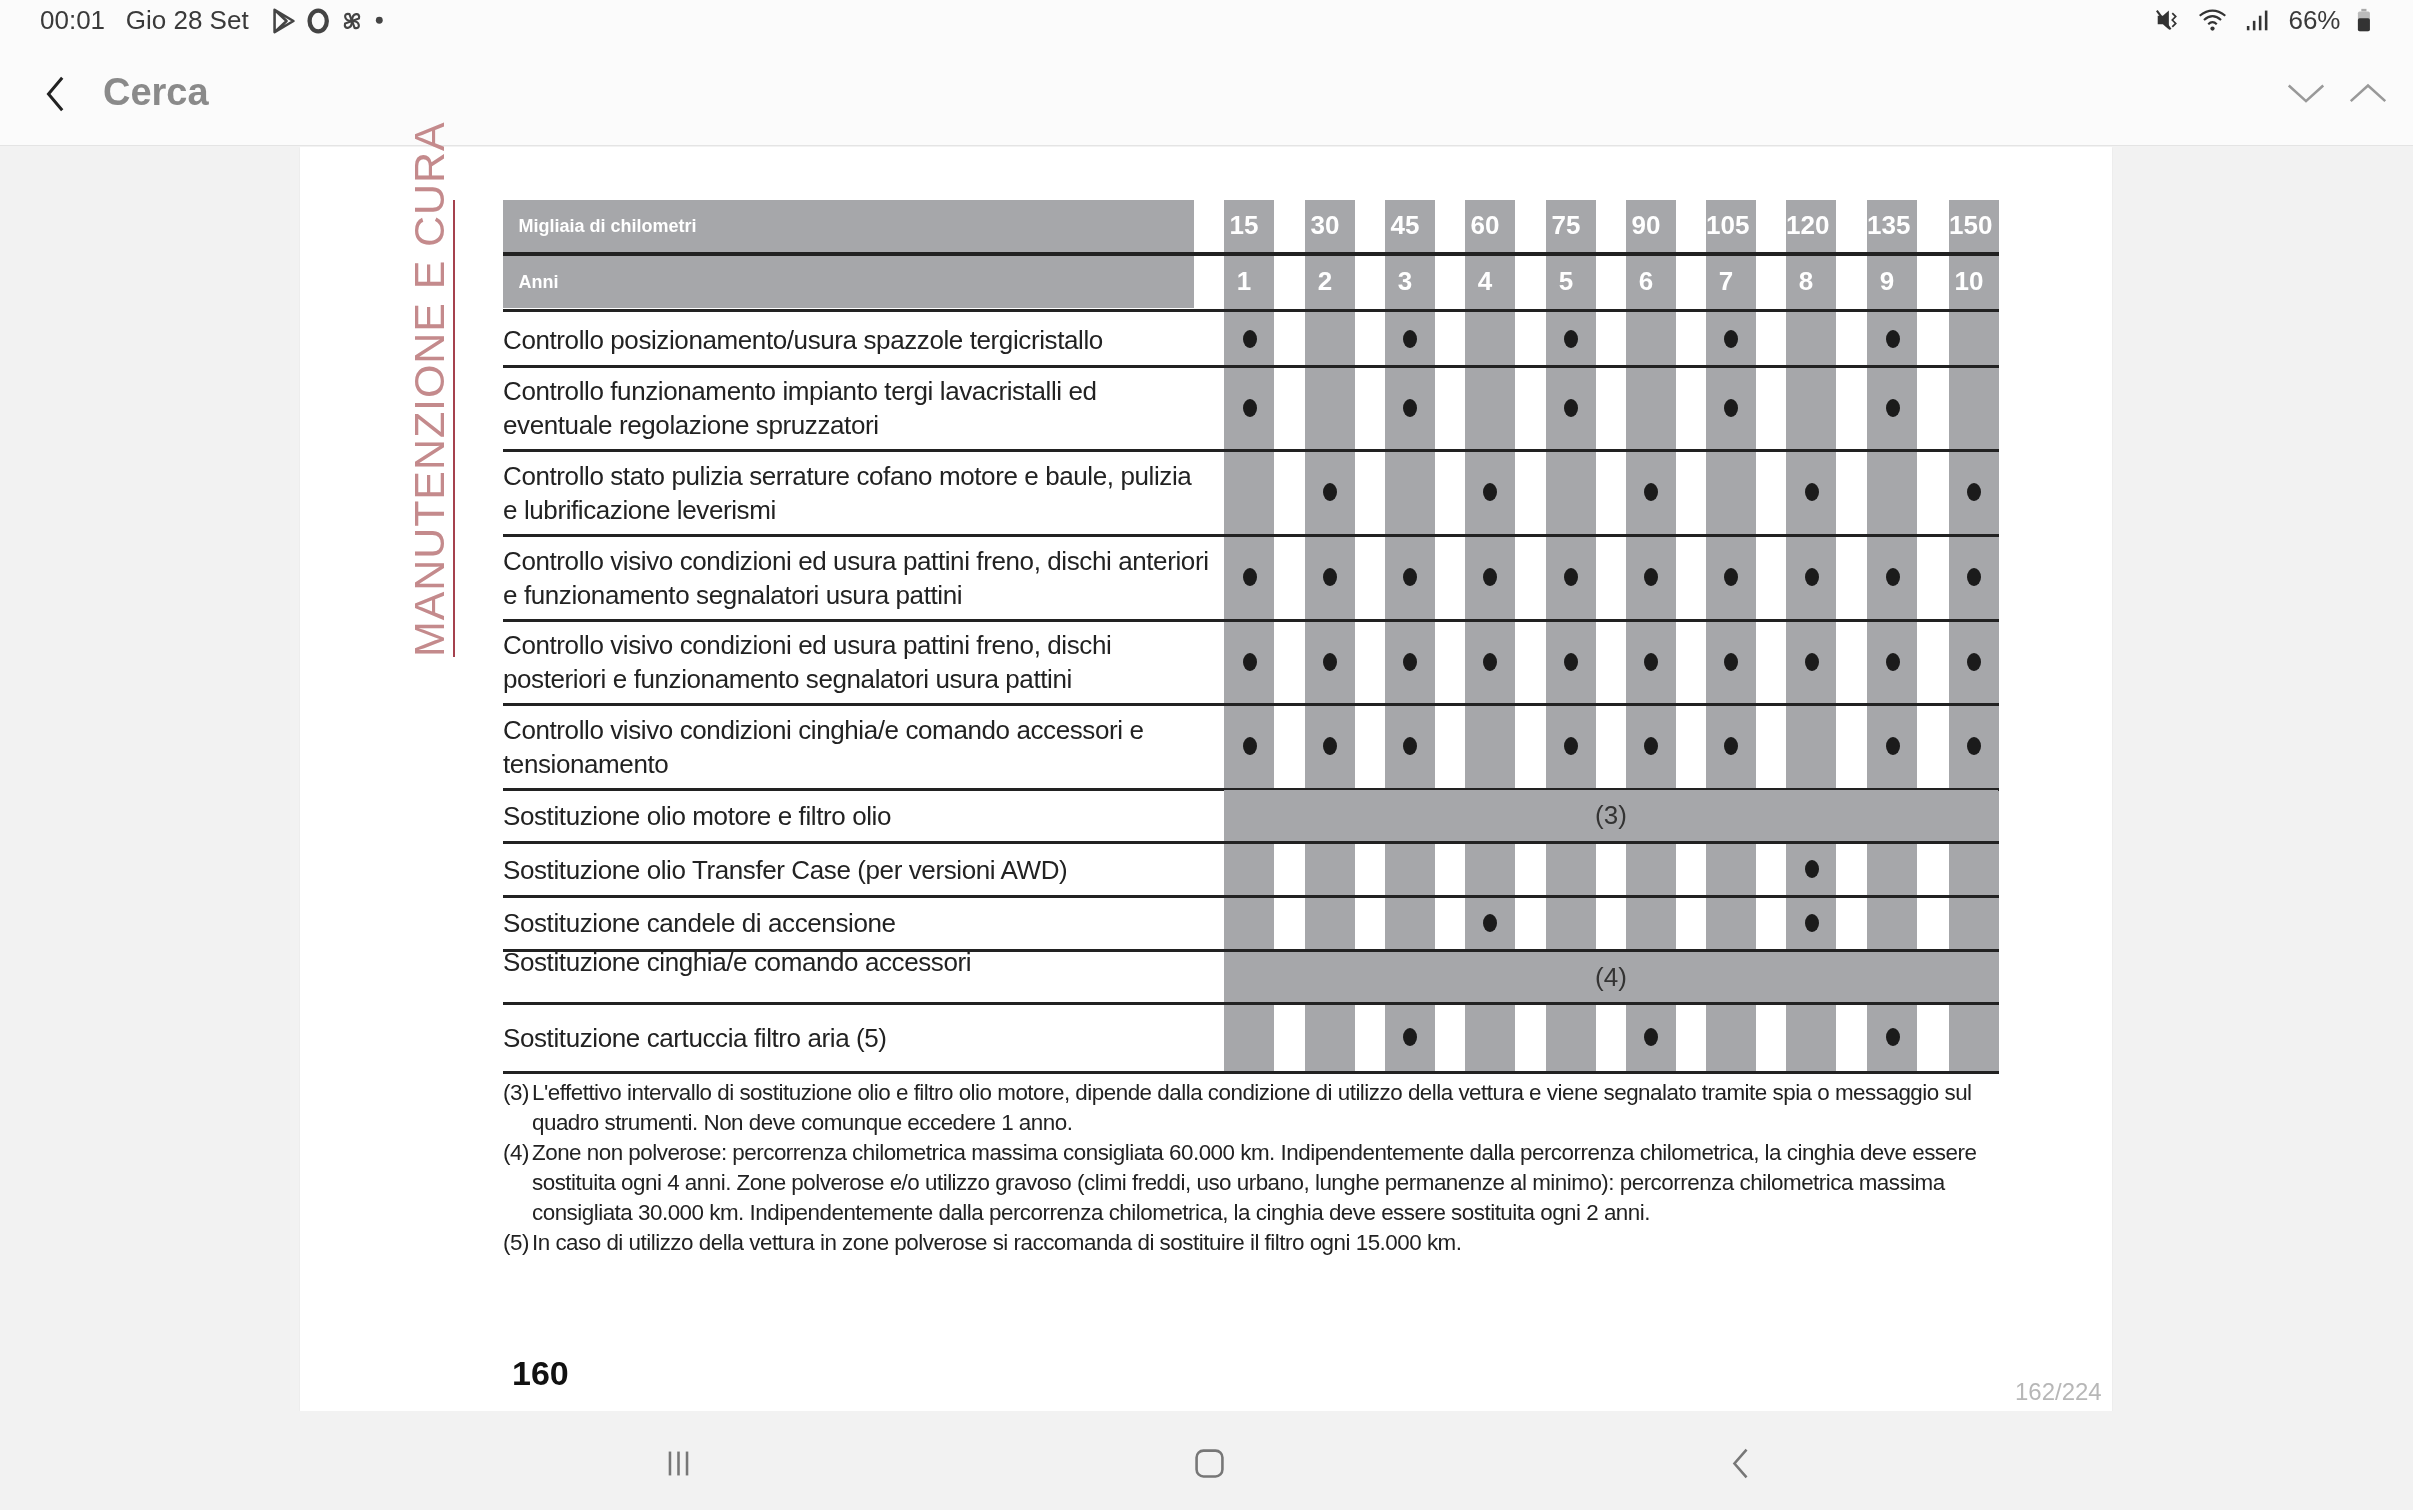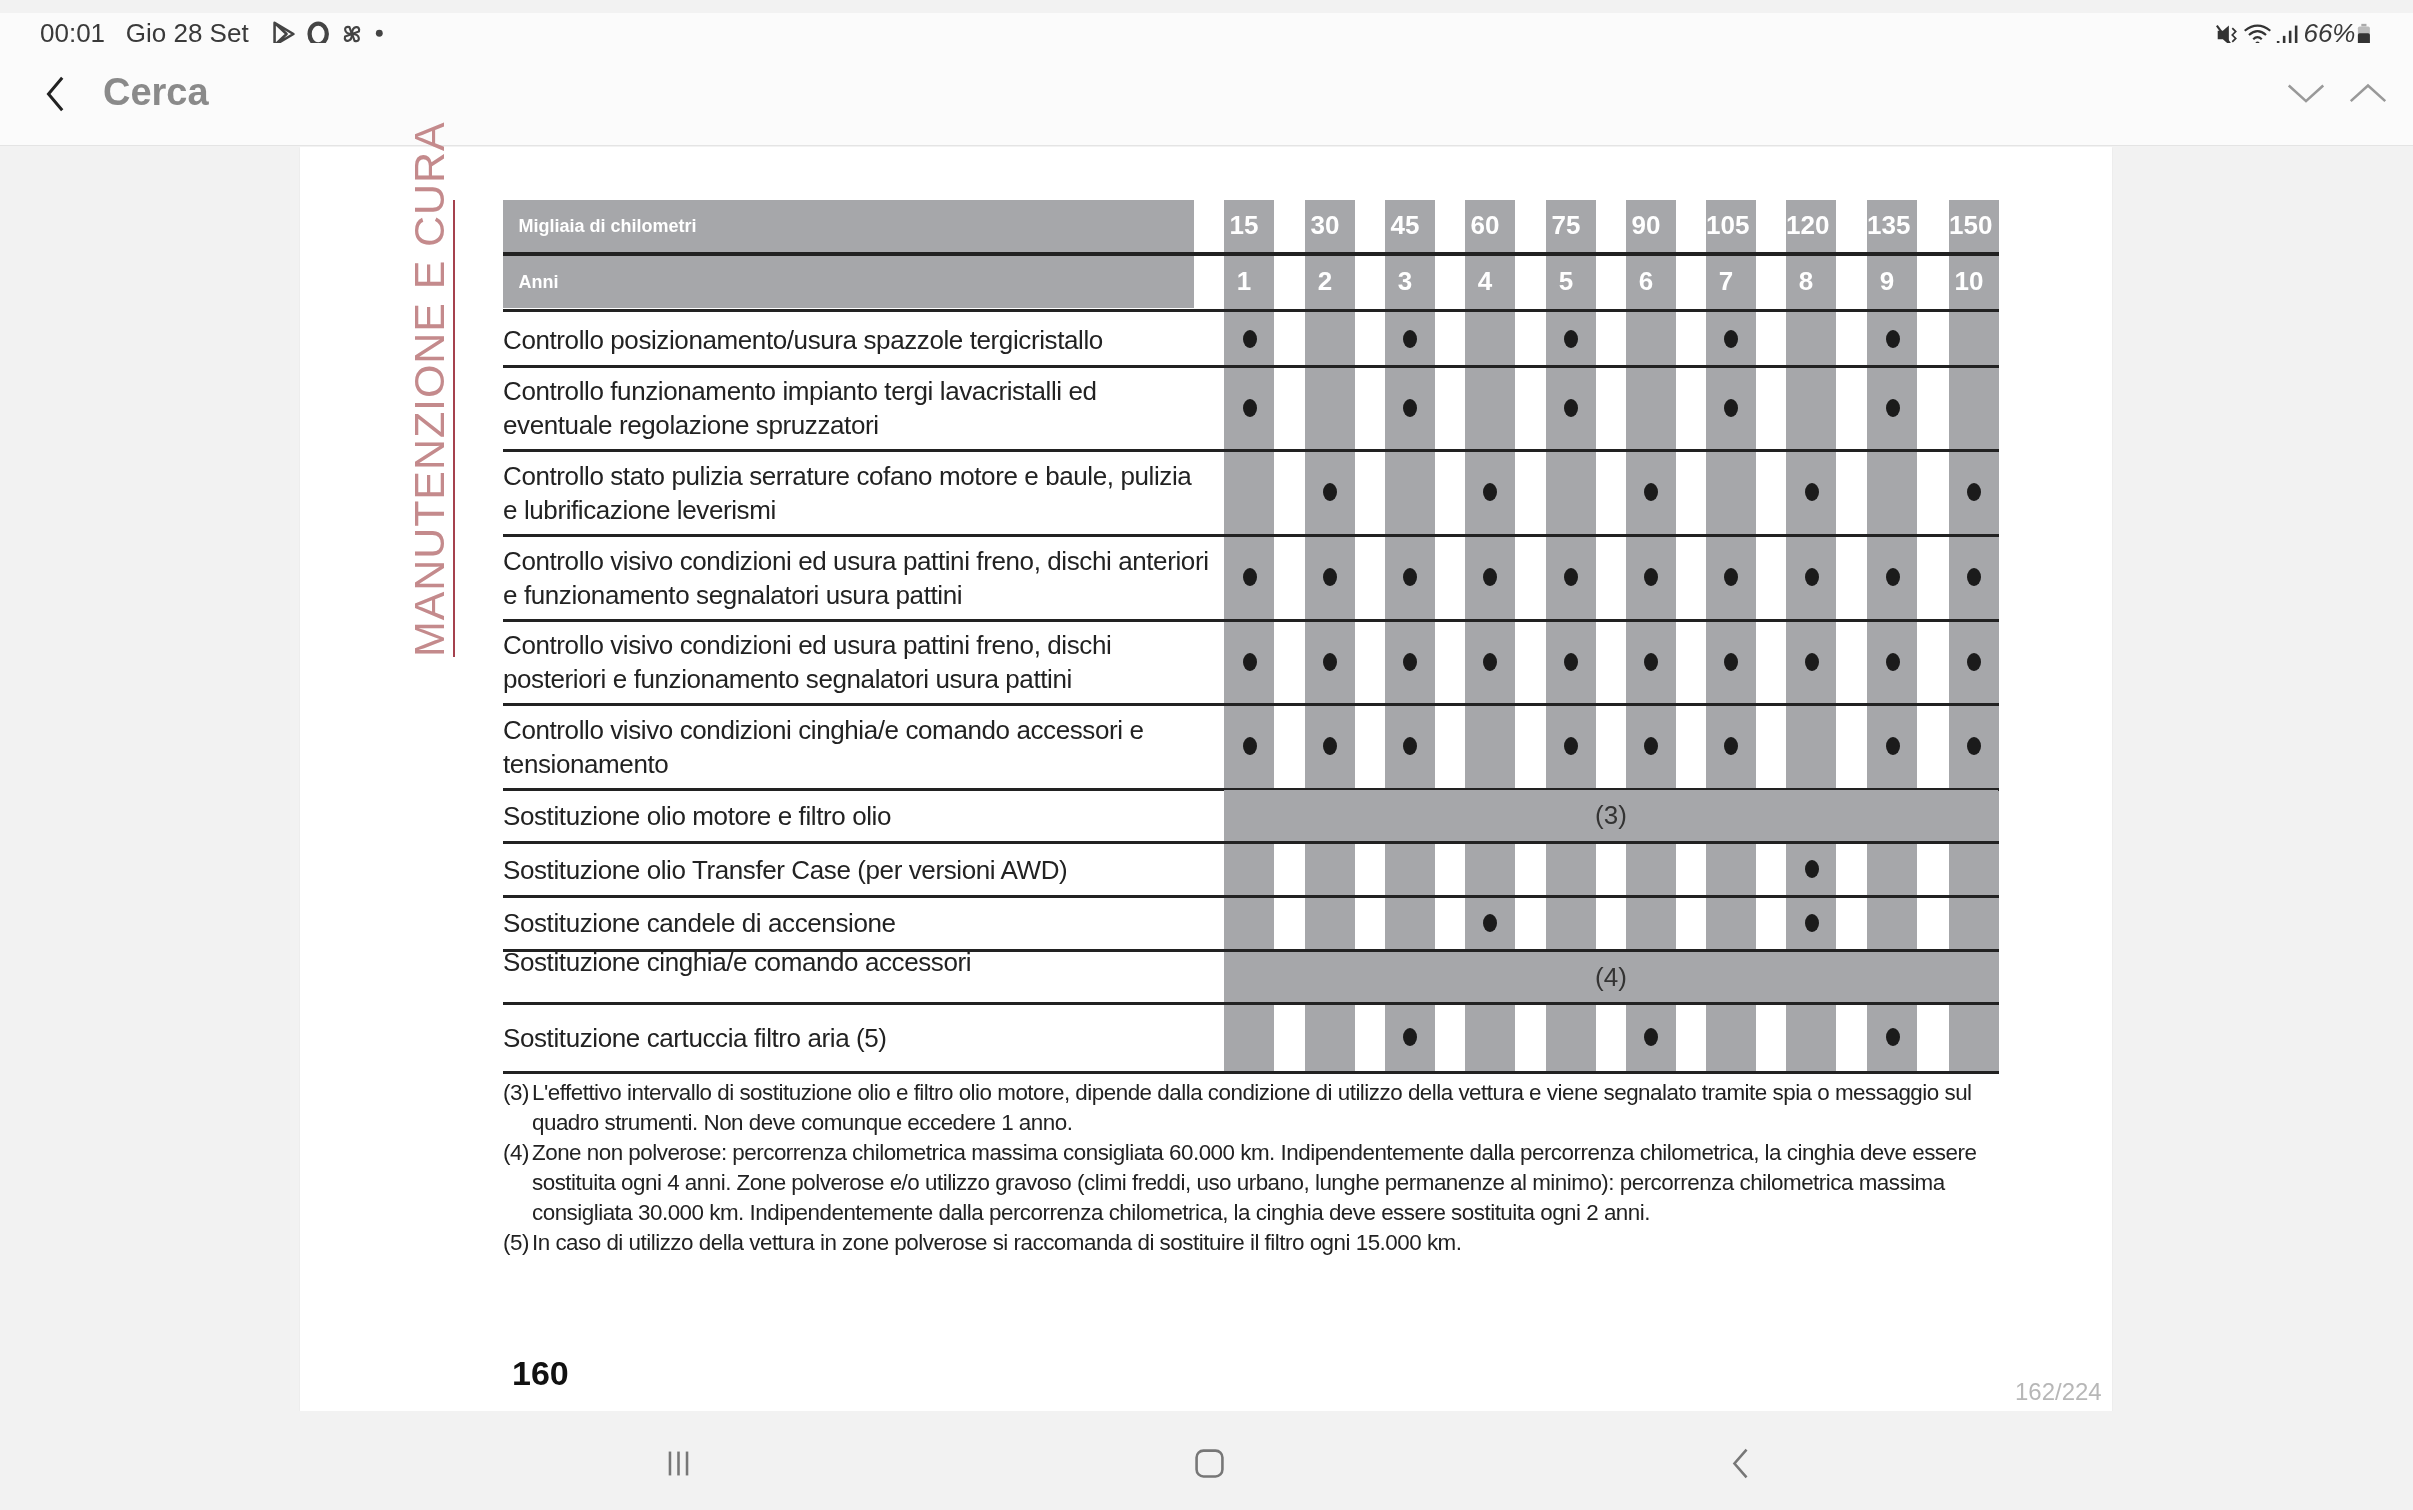--- a/index.html
+++ b/index.html
@@ -1,19 +1,19 @@
 <!DOCTYPE html>
 <html style="font-size:13.8px"><head>
 <meta charset="utf-8">
 <style>
   * { box-sizing: border-box; margin: 0; padding: 0; }
   html, body { width: 2413px; height: 1510px; overflow: hidden; background: #f2f2f2; font-family: "Liberation Sans", sans-serif; }
-  .statusbar { position: absolute; left: 0; top: 0; width: 2413px; height: 43px; background: #fbfbfb; color: #3a3a3a; font-size: 26px; margin-top: 13px; }
+  .statusbar { position: absolute; left: 0; top: 0; width: 2413px; height: 43px; background: #fbfbfb; color: #3a3a3a; font-size: 26px; }
   .statusbar .left { position: absolute; left: 40px; top: 5.2px; display: flex; align-items: center; gap: 20.7px; }
-  .statusbar .right { position: absolute; right: 41px; top: 5.2px; display: flex; align-items: flex-end; gap: 1px; font-style: italic; }
+  .statusbar .right { position: absolute; right: 41px; top: 5.2px; display: flex; align-items: flex-start; gap: 16px; }
   .sb-icon { display: inline-flex; width: 29px; height: 29px; align-items: center; justify-content: center; }
   .appbar { position: absolute; left: 0; top: 43px; width: 2413px; height: 103px; background: #fbfbfb; border-bottom: 1.7px solid #e4e4e4; }
   .back-btn { position: absolute; left: 34px; top: 29px; width: 43px; height: 43px; display:flex; align-items:center; justify-content:center; cursor: pointer; }
   .appbar .title { position: absolute; left: 103px; top: 27.6px; font-size: 38px; color: #8a8a8a; font-weight: bold; }
   .nav-arrow { position: absolute; top: 31px; width: 43px; height: 38px; display: flex; align-items: center; justify-content: center; cursor: pointer; }
   .viewer { position: absolute; left: 0; top: 147px; width: 2413px; height: 1264px; background: #f2f2f2; }
   .page { position: absolute; left: 300px; top: 0; width: 1812px; height: 1264px; background: #ffffff; box-shadow: 0 0.9px 1.7px rgba(0,0,0,0.08); }
   .side-title { position: absolute; left: 103px; top: 53px; width: 52px; height: 457px; }
   .side-title .txt { position: absolute; left: 0; top: 0; width: 457px; height: 52px; transform-origin: 0 0; transform: translate(0px, 457px) rotate(-90deg); color: #c48a8c; font-size: 43px; letter-spacing: 0.9px; line-height: 52px; white-space: nowrap; text-align: right; }
   .side-title .rule { position: absolute; left: 153px; top: 53px; width: 1.7px; height: 457px; background: #a5414d; }

